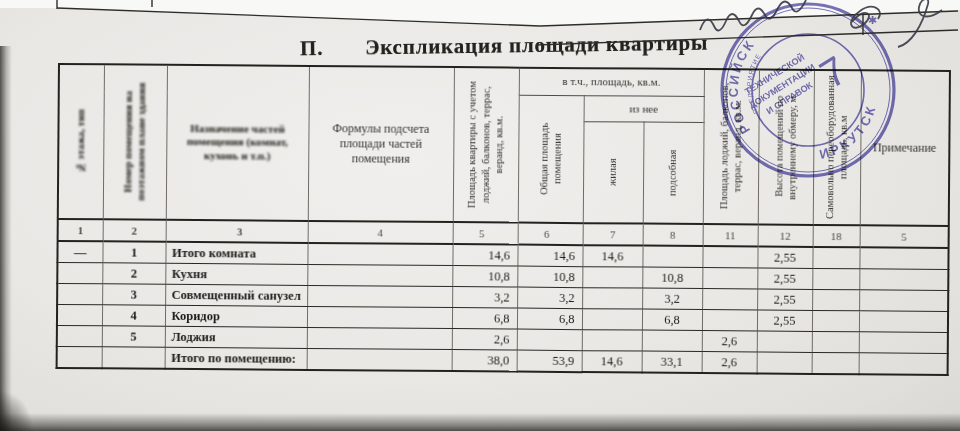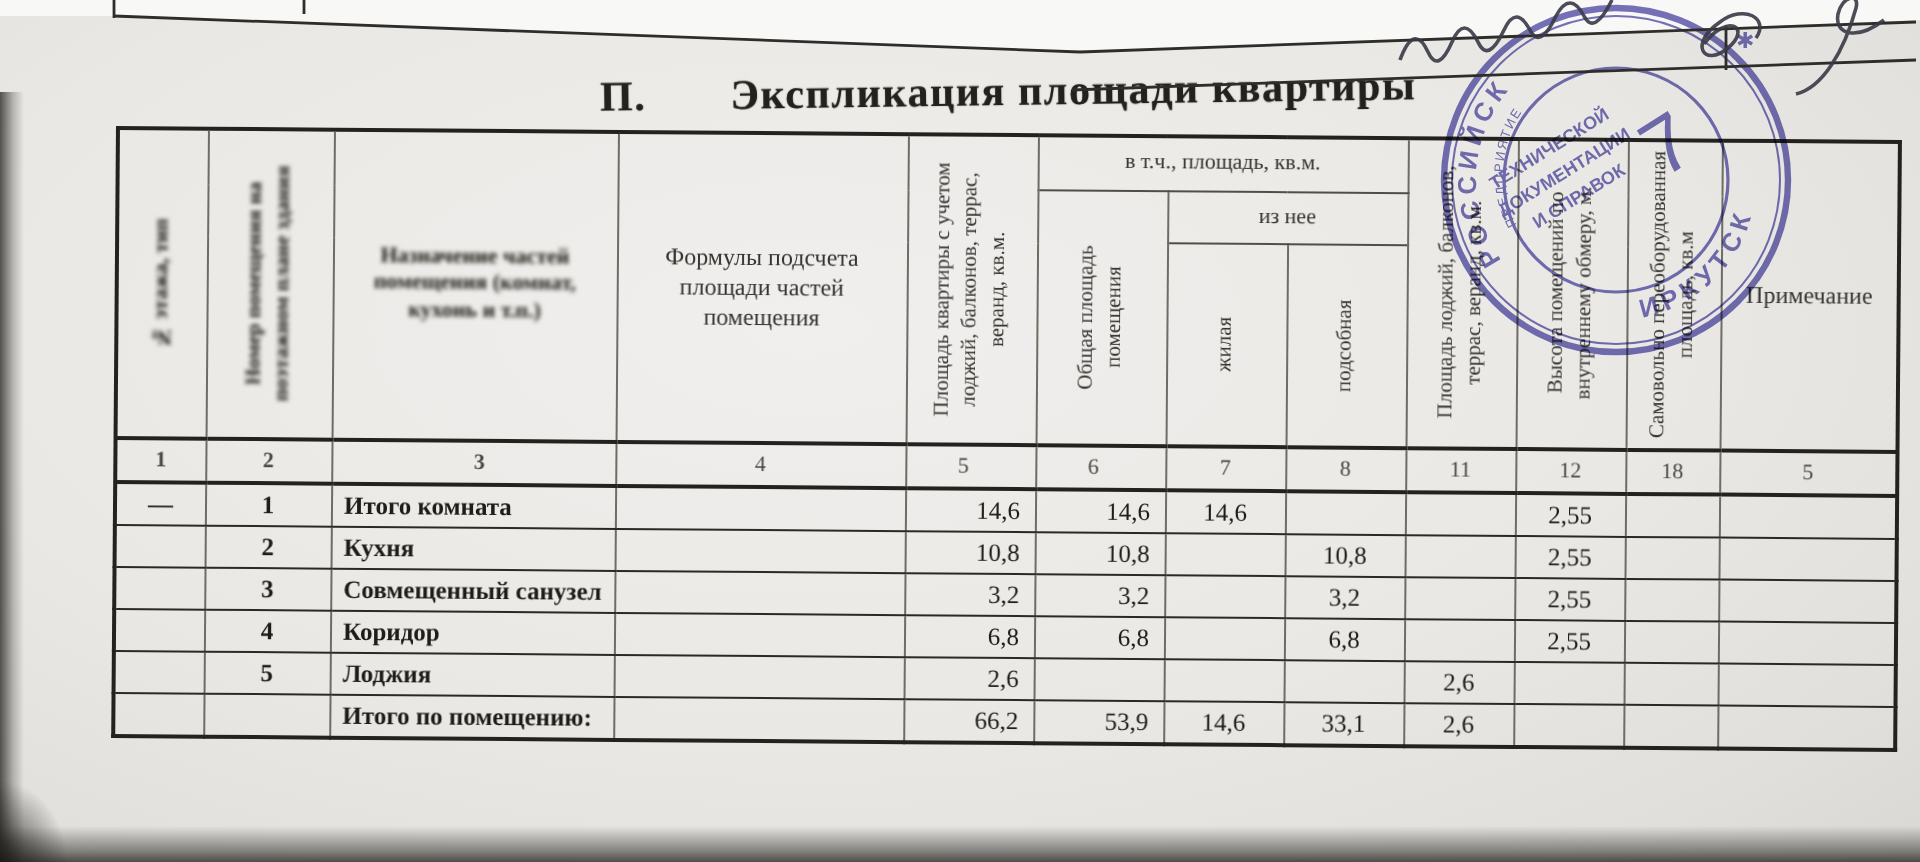--- a/index.html
+++ b/index.html
@@ -209,21 +209,21 @@
             <td class="dcell col-c11">2,6</td>
             <td class="dcell col-c12"></td>
             <td class="dcell col-c13"></td>
             <td class="dcell col-c14"></td>
           </tr>
           <tr>
             <td class="dcell col-c1"></td>
             <td class="dcell col-c2"></td>
             <td class="dcell col-c3">Итого по помещению:</td>
             <td class="dcell col-c4"></td>
-            <td class="dcell col-c5">66,2</td>
+            <td class="dcell col-c5">38,0</td>
             <td class="dcell col-c6">53,9</td>
             <td class="dcell col-c7">14,6</td>
             <td class="dcell col-c8">33,1</td>
             <td class="dcell col-c11">2,6</td>
             <td class="dcell col-c12"></td>
             <td class="dcell col-c13"></td>
             <td class="dcell col-c14"></td>
           </tr>
         </tbody>
     </table>

